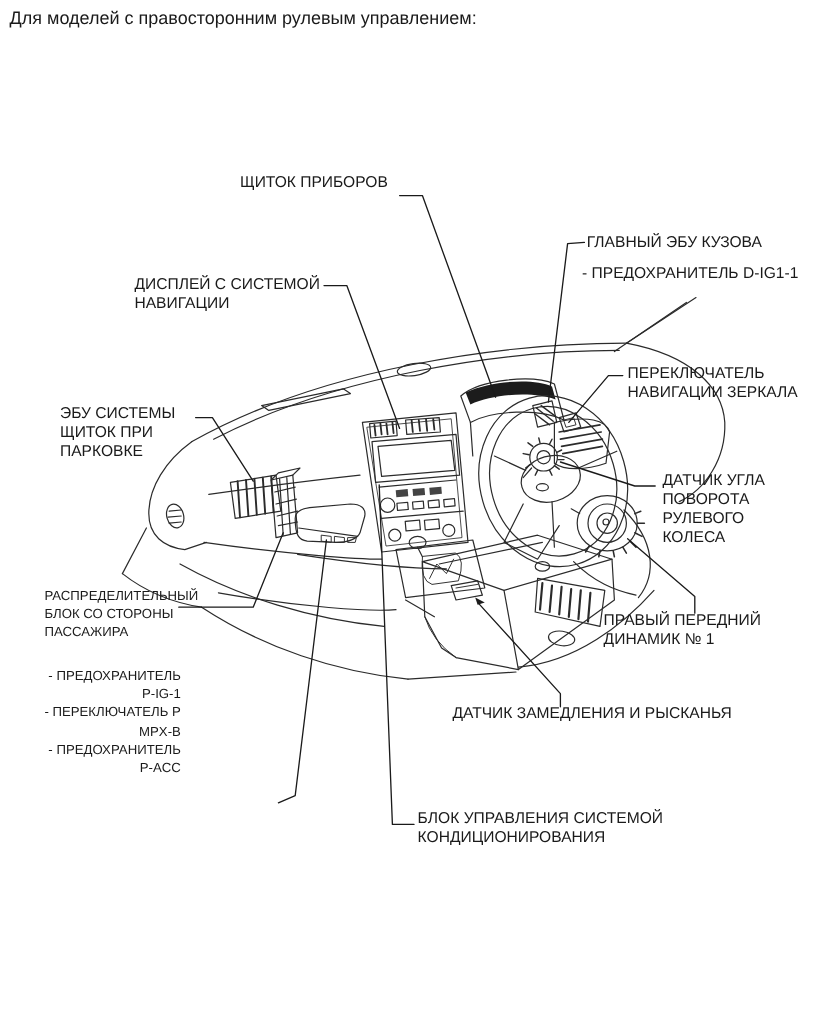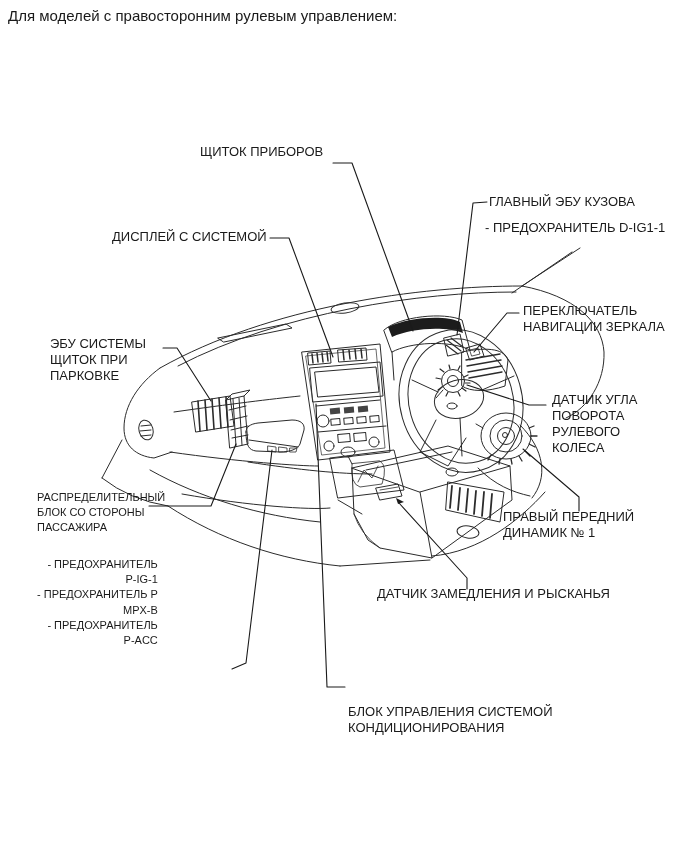--- a/index.html
+++ b/index.html
@@ -197,20 +197,21 @@
 
   <div class="lbl" style="left:489px;top:194px;">
     <span>ГЛАВНЫЙ ЭБУ КУЗОВА</span>
   </div>
   <div class="lbl" style="left:485px;top:220px;">
     <span>- ПРЕДОХРАНИТЕЛЬ D-IG1-1</span>
   </div>
 
   <div class="lbl" style="left:112px;top:229px;">
     <span>ДИСПЛЕЙ С СИСТЕМОЙ</span>
+    <span>НАВИГАЦИИ</span>
   </div>
 
   <div class="lbl" style="left:523px;top:303px;">
     <span>ПЕРЕКЛЮЧАТЕЛЬ</span>
     <span>НАВИГАЦИИ ЗЕРКАЛА</span>
   </div>
 
   <div class="lbl" style="left:50px;top:336px;">
     <span>ЭБУ СИСТЕМЫ</span>
     <span>ЩИТОК ПРИ</span>
@@ -226,28 +227,28 @@
 
   <div class="lbl small" style="left:37px;top:490px;">
     <span>РАСПРЕДЕЛИТЕЛЬНЫЙ</span>
     <span>БЛОК СО СТОРОНЫ</span>
     <span>ПАССАЖИРА</span>
   </div>
 
   <div class="lbl small" style="left:37px;top:557px;text-align:right;">
     <span>- ПРЕДОХРАНИТЕЛЬ</span>
     <span>P-IG-1</span>
-    <span>- ПРЕДОХРАНИТЕЛЬ P</span>
+    <span>- ПЕРЕКЛЮЧАТЕЛЬ P</span>
     <span>MPX-B</span>
     <span>- ПРЕДОХРАНИТЕЛЬ</span>
     <span>P-ACC</span>
   </div>
 
 
-  <div class="lbl" style="left:348px;top:704px;">
+  <div class="lbl" style="left:348px;top:674px;">
     <span>БЛОК УПРАВЛЕНИЯ СИСТЕМОЙ</span>
     <span>КОНДИЦИОНИРОВАНИЯ</span>
   </div>
 
   <div class="lbl" style="left:377px;top:586px;">
     <span>ДАТЧИК ЗАМЕДЛЕНИЯ И РЫСКАНЬЯ</span>
   </div>
 
   <div class="lbl" style="left:503px;top:509px;">
     <span>ПРАВЫЙ ПЕРЕДНИЙ</span>

